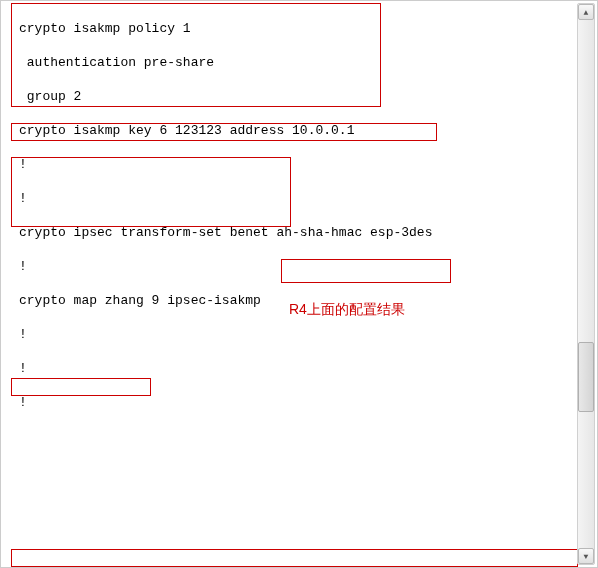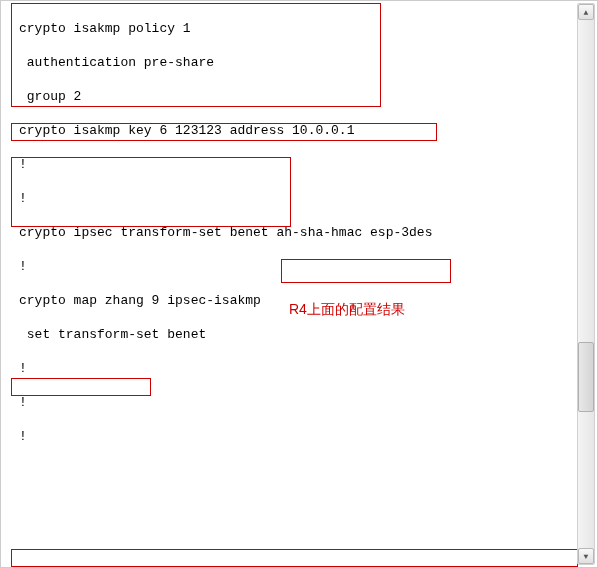--- a/index.html
+++ b/index.html
@@ -82,21 +82,20 @@
 <div class="content">
 <span class="line">crypto isakmp policy 1</span>
 <span class="line"> authentication pre-share</span>
 <span class="line"> group 2</span>
 <span class="line">crypto isakmp key 6 123123 address 10.0.0.1</span>
 <span class="line">!</span>
 <span class="line">!</span>
 <span class="line">crypto ipsec transform-set benet ah-sha-hmac esp-3des</span>
 <span class="line">!</span>
 <span class="line">crypto map zhang 9 ipsec-isakmp</span>
-<span class="line"> set transform-set benet</span>
 <span class="line">!</span>
 <span class="line">!</span>
 <span class="line">!</span>
 
 
 
 
 
 
 

